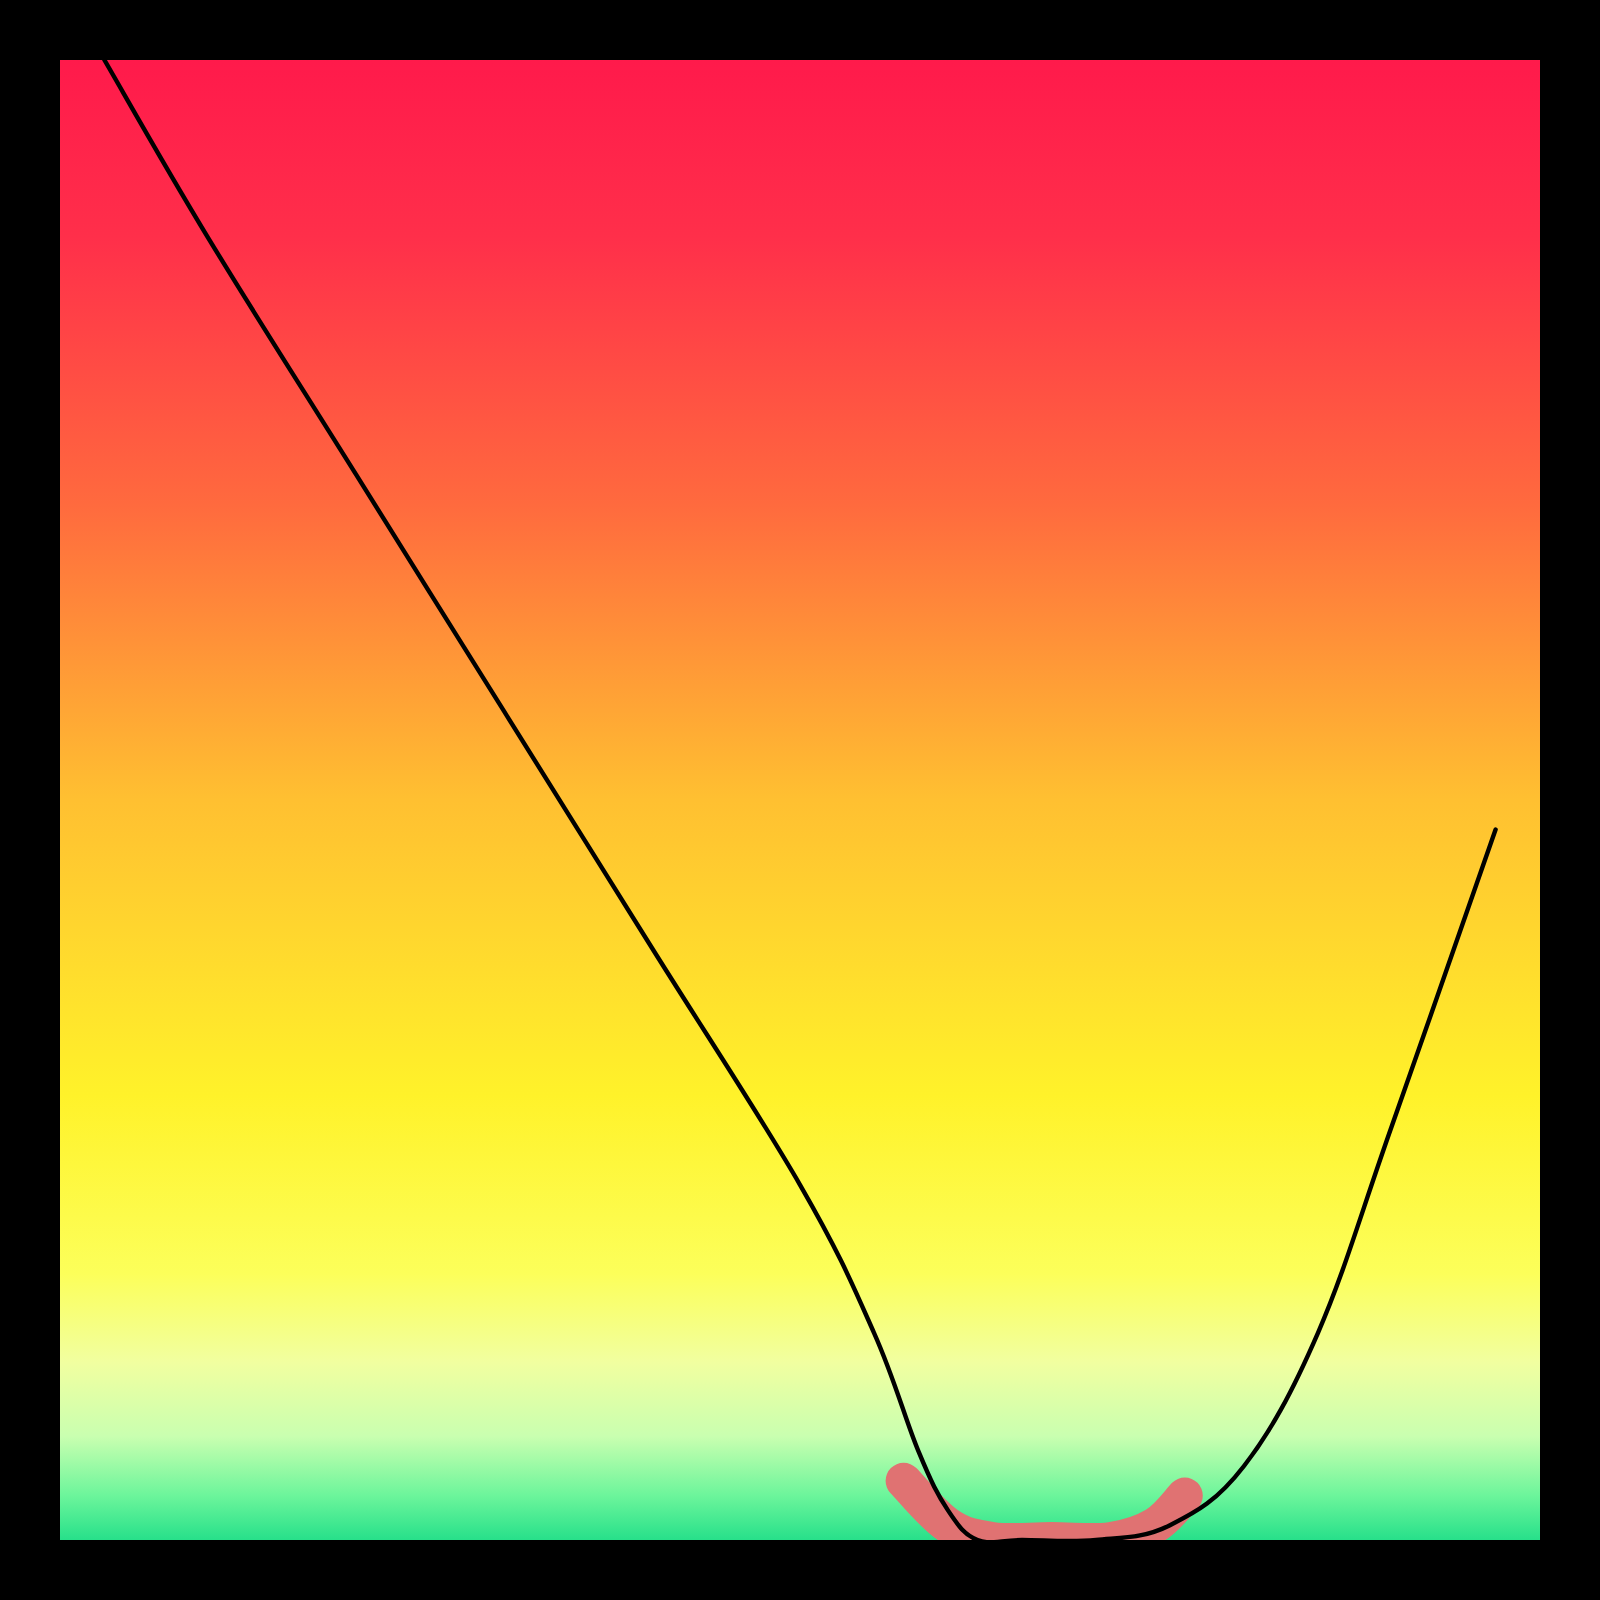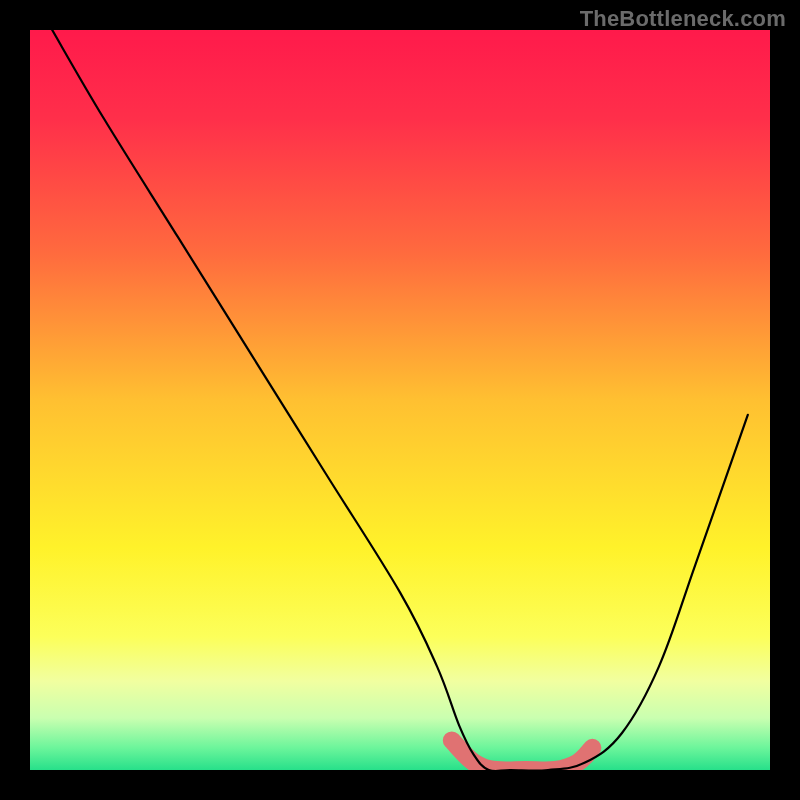--- a/index.html
+++ b/index.html
@@ -57,14 +57,13 @@
             <stop offset="100%" stop-color="#27e08a"></stop>
           </linearGradient>
       </defs>
       <rect x="0" y="0" width="740" height="740" fill="url(#bg-grad)"></rect>
     </svg>
     <svg class="curves" viewBox="0 0 740 740" preserveAspectRatio="none">
       <path id="thick-segment" fill="none" stroke="#e07272" stroke-width="18" stroke-linecap="round" stroke-linejoin="round" d="M 421.79999999999995 710.4 C 425.79599999999994 714.396, 436.008 727.272, 444 732.6 C 451.992 737.928, 456.876 738.668, 466.2 740 C 475.524 741.332, 485.144 740, 495.8 740 C 506.456 740, 516.076 741.332, 525.4 740 C 534.7239999999999 738.668, 540.94 736.596, 547.6 732.6 C 554.26 728.604, 559.736 720.4639999999999, 562.4 717.8"></path>
       <path id="main-curve" fill="none" stroke="#000" stroke-width="2.2" stroke-linecap="round" stroke-linejoin="round" d="M 22.2 0 C 31.524 15.983999999999991, 51.356 51.50399999999995, 74 88.79999999999995 C 96.644 126.09599999999996, 121.36 164.57600000000005, 148 207.20000000000005 C 174.64 249.82400000000004, 195.36 282.976, 222 325.59999999999997 C 248.64 368.22399999999993, 269.36 401.376, 296 444 C 322.64 486.624, 350.02 527.768, 370 562.4 C 389.98 597.0319999999999, 396.34400000000005 612.424, 407.00000000000006 636.4 C 417.65600000000006 660.376, 422.54 679.616, 429.2 695.6 C 435.85999999999996 711.5840000000001, 438.67199999999997 717.2080000000001, 444 725.2 C 449.32800000000003 733.192, 452.14 737.336, 458.8 740 C 465.46000000000004 742.664, 470.344 740, 481 740 C 491.656 740, 504.68 741.332, 518 740 C 531.32 738.668, 541.68 739.26, 555 732.6 C 568.32 725.94, 578.68 720.316, 592 703 C 605.32 685.684, 615.68 667.036, 629 636.4 C 642.32 605.764, 650.016 578.088, 666 532.8 C 681.984 487.51199999999994, 708.476 411.44, 717.8 384.8"></path>
     </svg>
   </div>
-  <div class="watermark">TheBottleneck.com</div>
 </div>
 
 </body></html>

